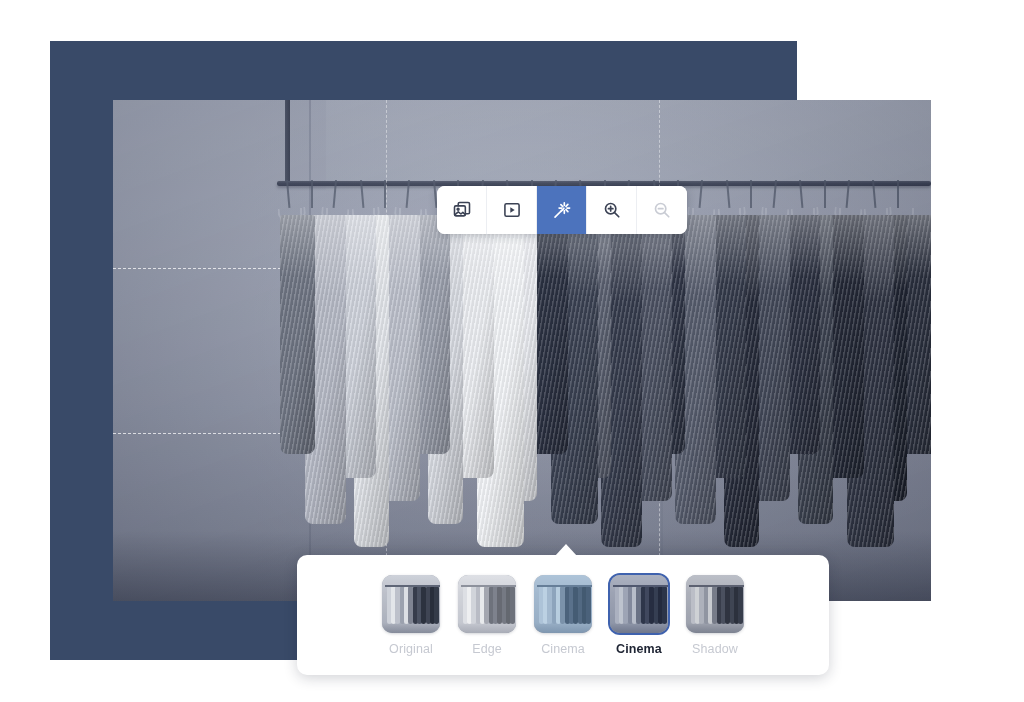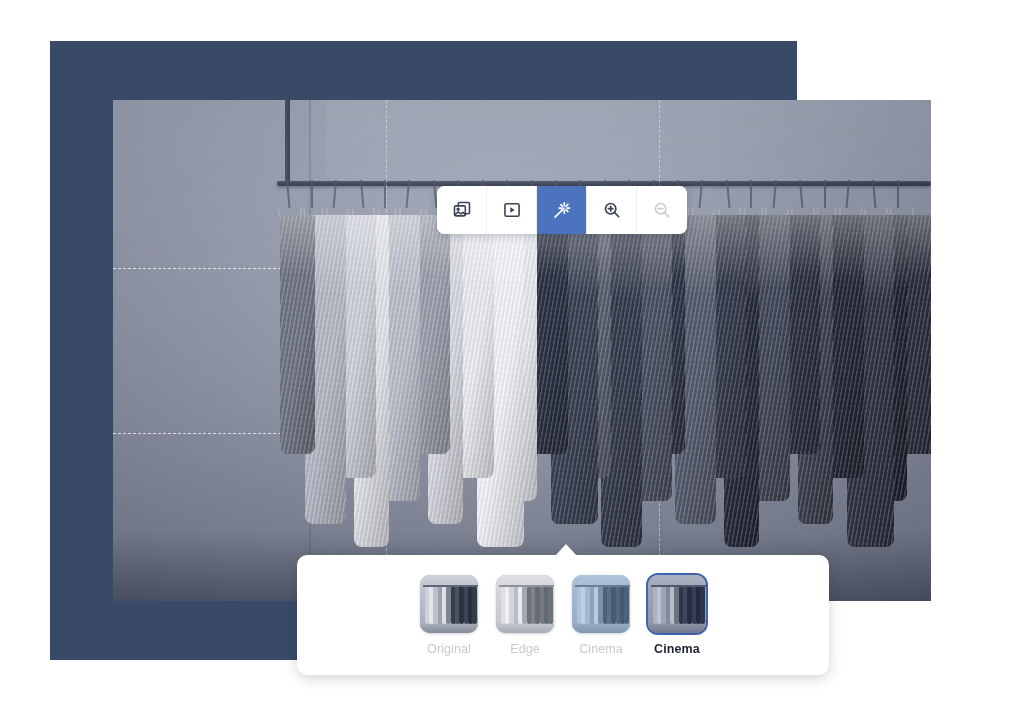--- a/index.html
+++ b/index.html
@@ -469,16 +469,39 @@
               <div class="tc" style="left: 66.6667%; width: 9.53333%; background: rgb(34, 39, 53);"></div>
               <div class="tc" style="left: 75%; width: 9.53333%; background: rgb(55, 61, 76);"></div>
               <div class="tc" style="left: 83.3333%; width: 9.53333%; background: rgb(30, 35, 48);"></div>
               <div class="tc" style="left: 91.6667%; width: 9.53333%; background: rgb(43, 49, 64);"></div>
             </div>
             <div class="tfloor"></div>
             <div class="tgrade" style="background: rgba(52, 66, 100, 0.26);"></div>
           </div>
           <div class="filter-label">Cinema</div>
         </div>
+        <div class="filter-item">
+          <div class="filter-thumb">
+            <div class="tw"></div>
+            <div class="trail"></div>
+            <div class="tclothes">
+              <div class="tc" style="left: 0%; width: 9.53333%; background: rgb(213, 216, 224);"></div>
+              <div class="tc" style="left: 8.33333%; width: 9.53333%; background: rgb(238, 240, 243);"></div>
+              <div class="tc" style="left: 16.6667%; width: 9.53333%; background: rgb(195, 199, 209);"></div>
+              <div class="tc" style="left: 25%; width: 9.53333%; background: rgb(158, 163, 176);"></div>
+              <div class="tc" style="left: 33.3333%; width: 9.53333%; background: rgb(230, 232, 236);"></div>
+              <div class="tc" style="left: 41.6667%; width: 9.53333%; background: rgb(126, 131, 145);"></div>
+              <div class="tc" style="left: 50%; width: 9.53333%; background: rgb(45, 51, 66);"></div>
+              <div class="tc" style="left: 58.3333%; width: 9.53333%; background: rgb(69, 75, 92);"></div>
+              <div class="tc" style="left: 66.6667%; width: 9.53333%; background: rgb(34, 39, 53);"></div>
+              <div class="tc" style="left: 75%; width: 9.53333%; background: rgb(55, 61, 76);"></div>
+              <div class="tc" style="left: 83.3333%; width: 9.53333%; background: rgb(30, 35, 48);"></div>
+              <div class="tc" style="left: 91.6667%; width: 9.53333%; background: rgb(43, 49, 64);"></div>
+            </div>
+            <div class="tfloor"></div>
+            <div class="tgrade" style="background: rgba(96, 100, 110, 0.22);"></div>
+          </div>
+          <div class="filter-label">Shadow</div>
+        </div>
       </div>
 
   </div>
 </div>
 
 </body></html>

